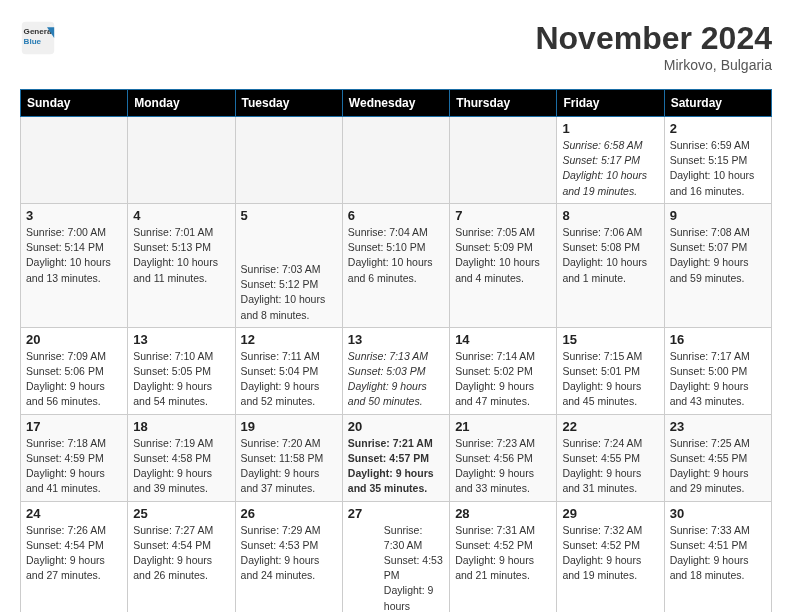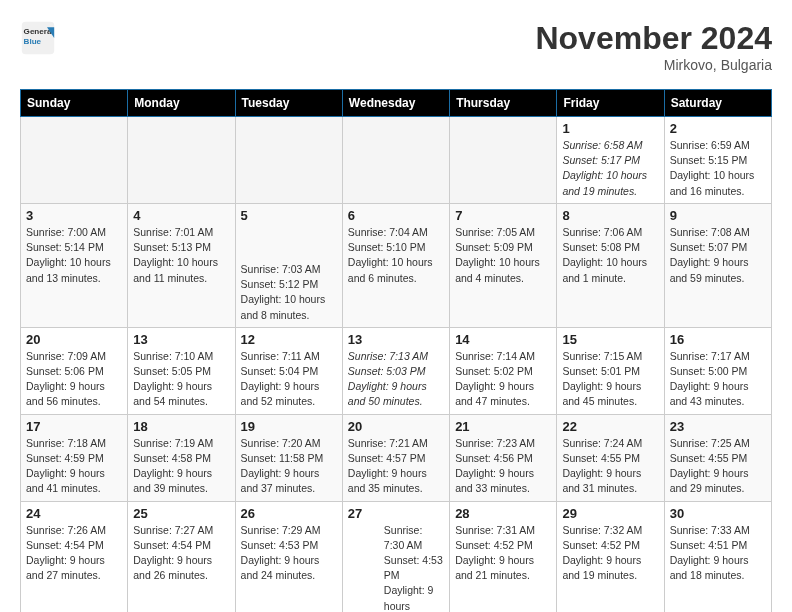--- a/index.html
+++ b/index.html
@@ -249,21 +249,21 @@
         </td>
         <td>
           <div class="day-num">19</div>
           <div class="day-info" style="white-space: pre-line;">Sunrise: 7:20 AM
 Sunset: 11:58 PM
 Daylight: 9 hours
 and 37 minutes.</div>
         </td>
         <td>
           <div class="day-num">20</div>
-          <div class="day-info" style="white-space: pre-line;">Sunrise: 7:21 AM
+          <div class="day-info" style="white-space: pre-line; font-weight: bold;">Sunrise: 7:21 AM
 Sunset: 4:57 PM
 Daylight: 9 hours
 and 35 minutes.</div>
         </td>
         <td>
           <div class="day-num">21</div>
           <div class="day-info" style="white-space: pre-line;">Sunrise: 7:23 AM
 Sunset: 4:56 PM
 Daylight: 9 hours
 and 33 minutes.</div>

